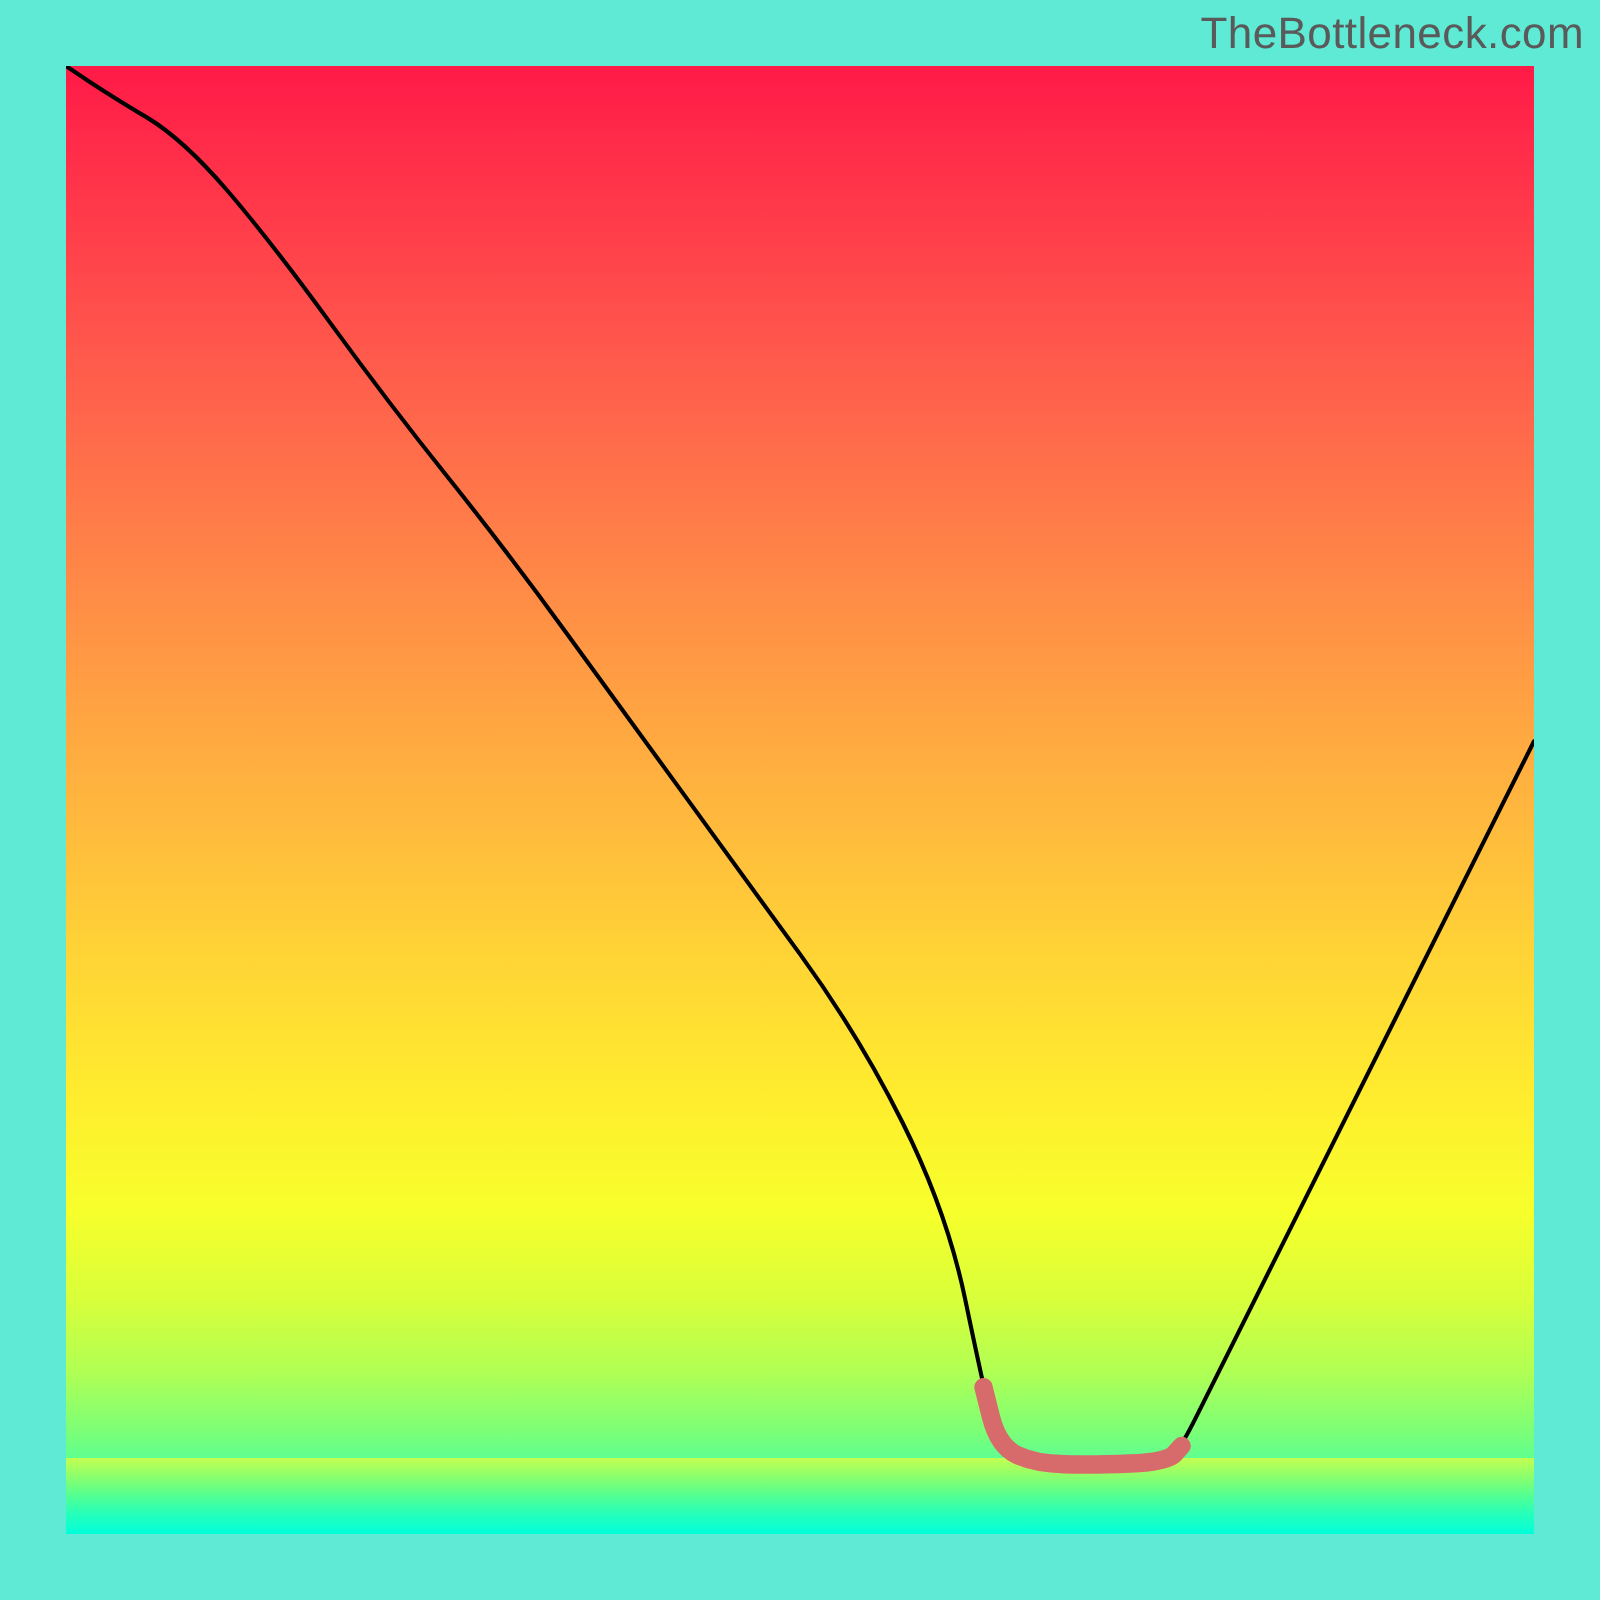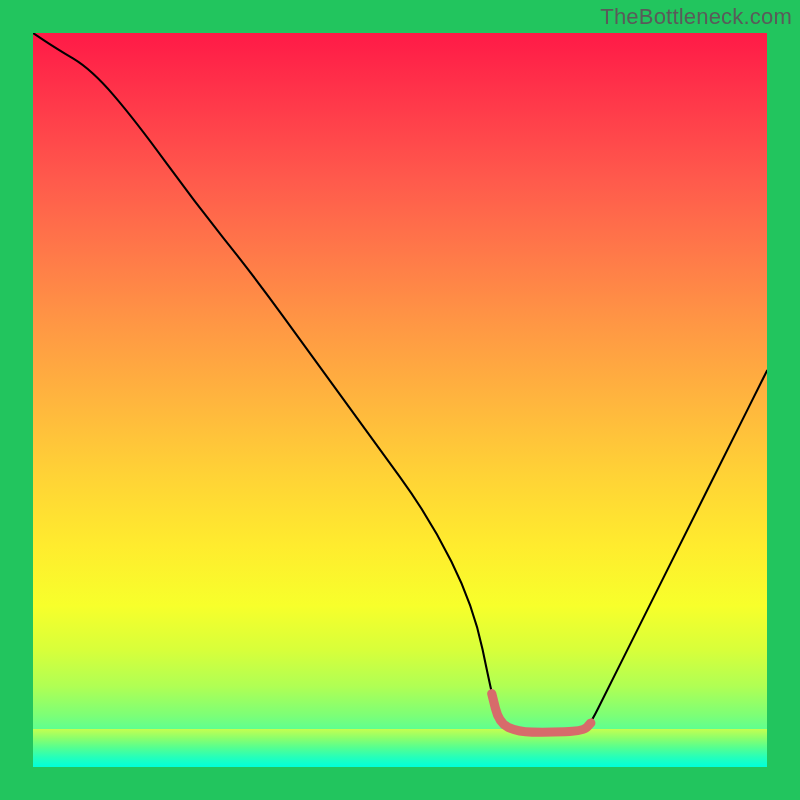--- a/index.html
+++ b/index.html
@@ -7,21 +7,21 @@
     padding: 0;
     width: 800px;
     height: 800px;
     background: #000;
     font-family: Arial, Helvetica, sans-serif;
   }
   .container {
     position: relative;
     width: 800px;
     height: 800px;
-    background: #22c55e;
+    background: #5eead4;
   }
   .watermark {
     position: absolute;
     top: 4px;
     right: 8px;
     color: #5a5a5a;
     font-size: 22px;
     font-weight: 500;
     letter-spacing: 0.2px;
     z-index: 10;

